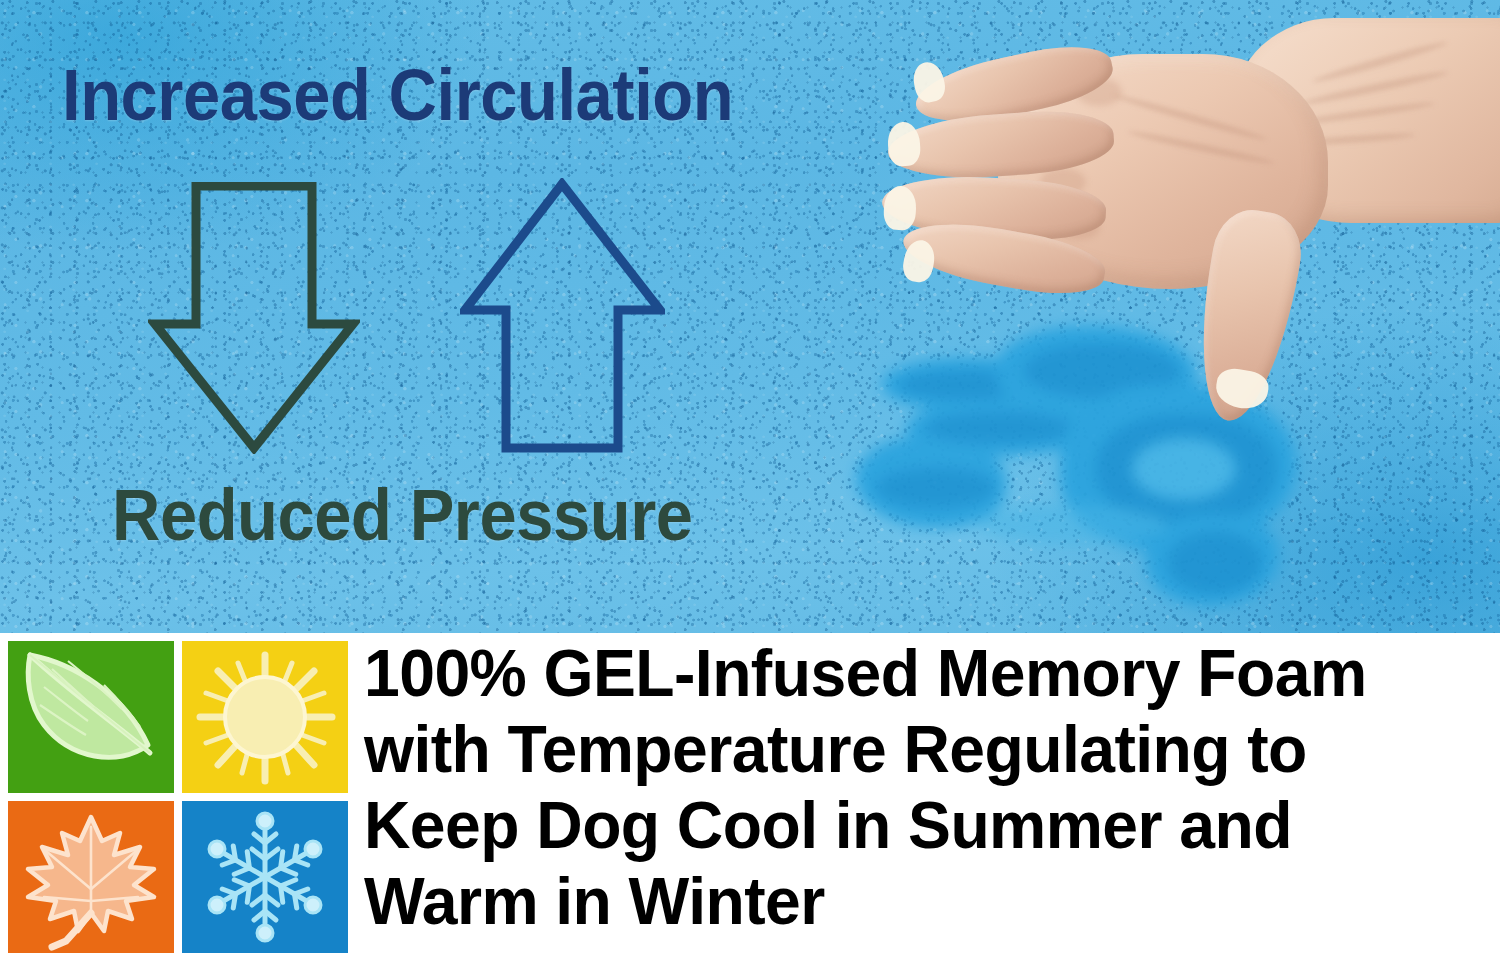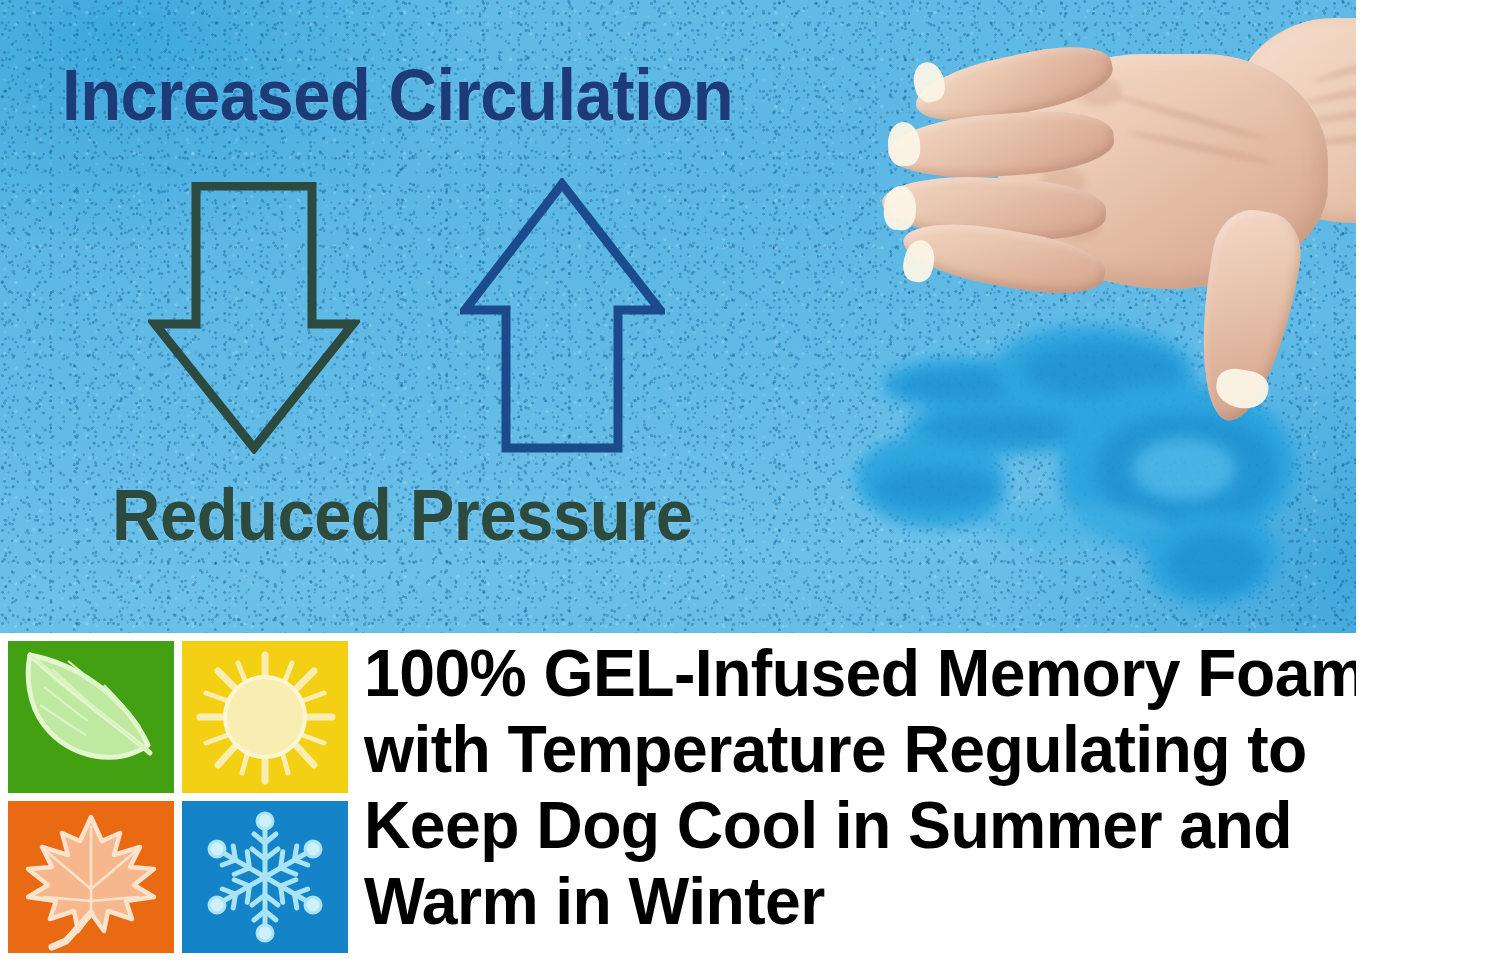--- a/index.html
+++ b/index.html
@@ -1,18 +1,18 @@
 <!DOCTYPE html>
 <html><head>
 <meta charset="utf-8">
 <style>
   html,body{margin:0;padding:0;background:#fff;}
   body{width:1500px;height:962px;overflow:hidden;font-family:"Liberation Sans",sans-serif;}
 
-  #page{position:relative;width:1356px;height:962px;background:#701a75;overflow:hidden;text-decoration:underline;}
+  #page{position:relative;width:1500px;height:962px;background:#701a75;overflow:hidden;text-decoration:underline;}
 
   
   #foam-photo{
     position:absolute;left:0;top:0;width:1500px;height:633px;overflow:hidden;
     background:
       radial-gradient(ellipse 700px 400px at 95% 88%, rgba(20,140,205,.55) 0%, rgba(20,140,205,0) 62%),
       radial-gradient(ellipse 620px 360px at 8% 6%, rgba(24,150,210,.50) 0%, rgba(24,150,210,0) 60%),
       linear-gradient(176deg,#63bce6 0%,#5cb7e4 28%,#62bbe6 58%,#6cc1e9 82%,#63bbe5 100%);
   }
   

